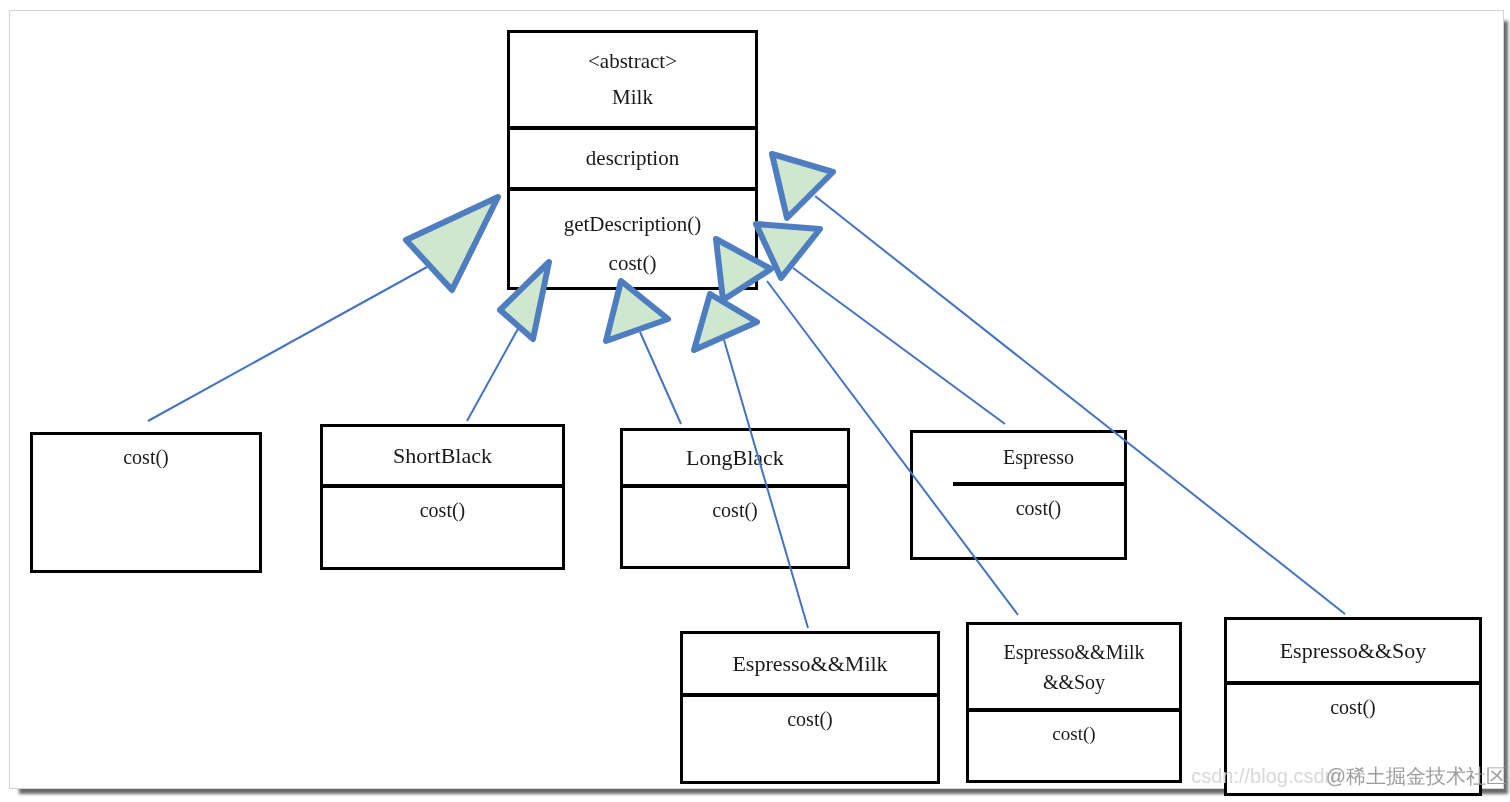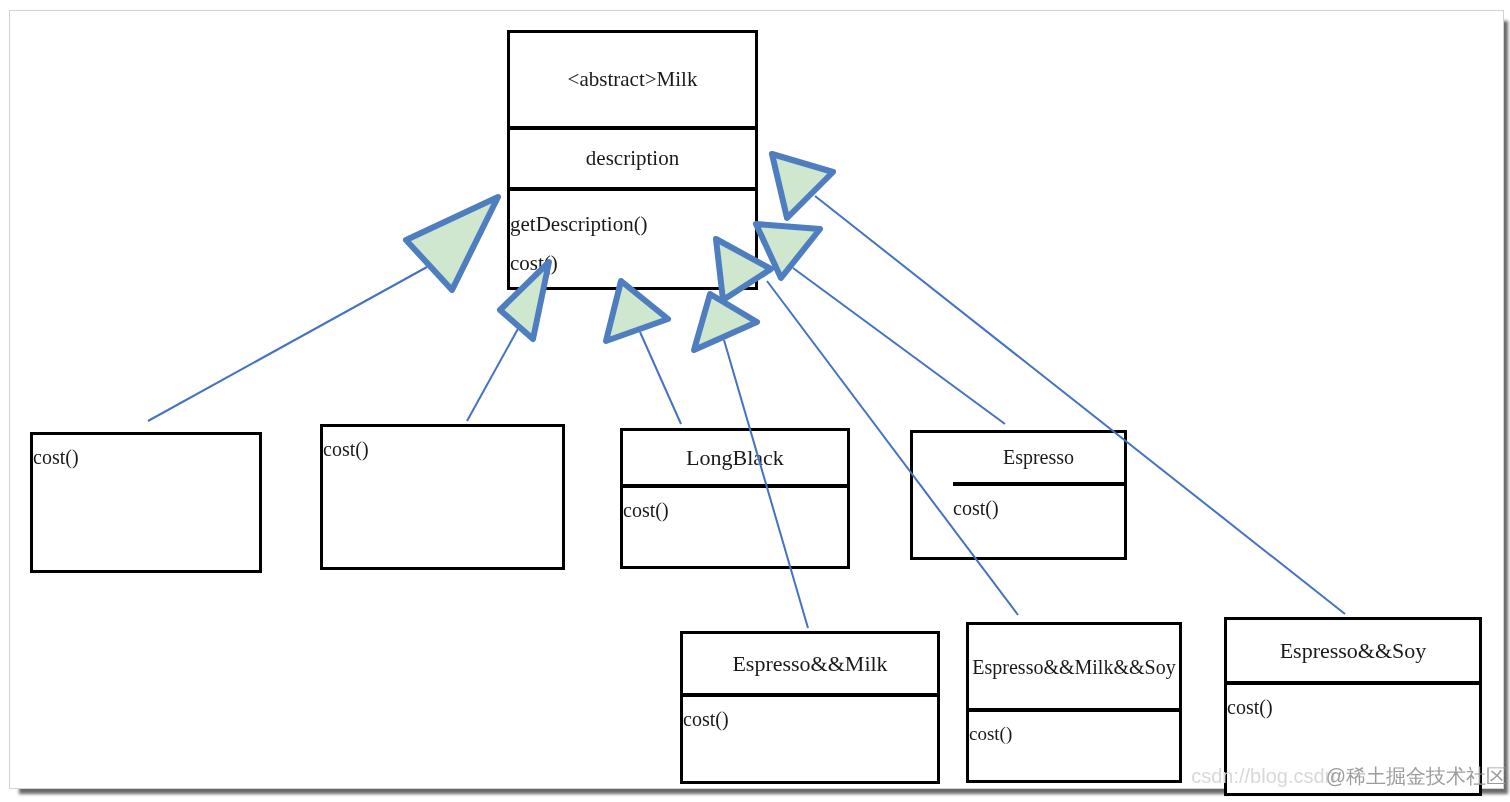--- a/index.html
+++ b/index.html
@@ -18,24 +18,24 @@
   .arrow-head { fill:var(--c-arrowhead-fill,#CFE7CE); stroke:var(--c-arrowhead-stroke,#4E7EC0); stroke-width:6; stroke-linejoin:round; }
 
   .uml-box {
     position:absolute; z-index:2;
     background:var(--c-box-background,#ffffff);
     border:3px solid var(--c-box-border,#000);
     display:flex; flex-direction:column;
   }
   .uml-head {
     border-bottom:4px solid var(--c-box-border,#000);
-    display:flex; justify-content:center; align-items:center;
+    display:flex; flex-direction:column; justify-content:center; align-items:center;
     font-size:22px; flex:0 0 auto; text-align:left; line-height:1.35;
   }
-  .uml-body { flex:1 1 auto; padding-top:11px; font-size:20px; }
+  .uml-body { flex:1 1 auto; text-align:center; padding-top:11px; font-size:20px; }
 
   
   .b-drink      { left:507px; top:30px;  width:251px; height:260px; }
   .b-drink .uml-head    { height:97px;  font-size:21px; line-height:1.7; }
   .b-drink .uml-attrs   { height:61px;  border-bottom:4px solid var(--c-box-border,#000);
                           display:flex; align-items:center; justify-content:center; font-size:21px; }
   .b-drink .uml-body    { padding-top:14px; font-size:21px; line-height:1.85; }
 
   .b-decaf      { left:30px;   top:432px; width:232px; height:141px; }
   .b-decaf .uml-head      { height:57px; }
@@ -79,20 +79,23 @@
   </div>
 </div>
 
 <div class="uml-box b-decaf">
   <div class="uml-body">
     <div>cost()</div>
   </div>
 </div>
 
 <div class="uml-box b-shortblack">
+  <div class="uml-head">
+    <div>ShortBlack</div>
+  </div>
   <div class="uml-body">
     <div>cost()</div>
   </div>
 </div>
 
 <div class="uml-box b-longblack">
   <div class="uml-head">
     <div>LongBlack</div>
   </div>
   <div class="uml-body">

